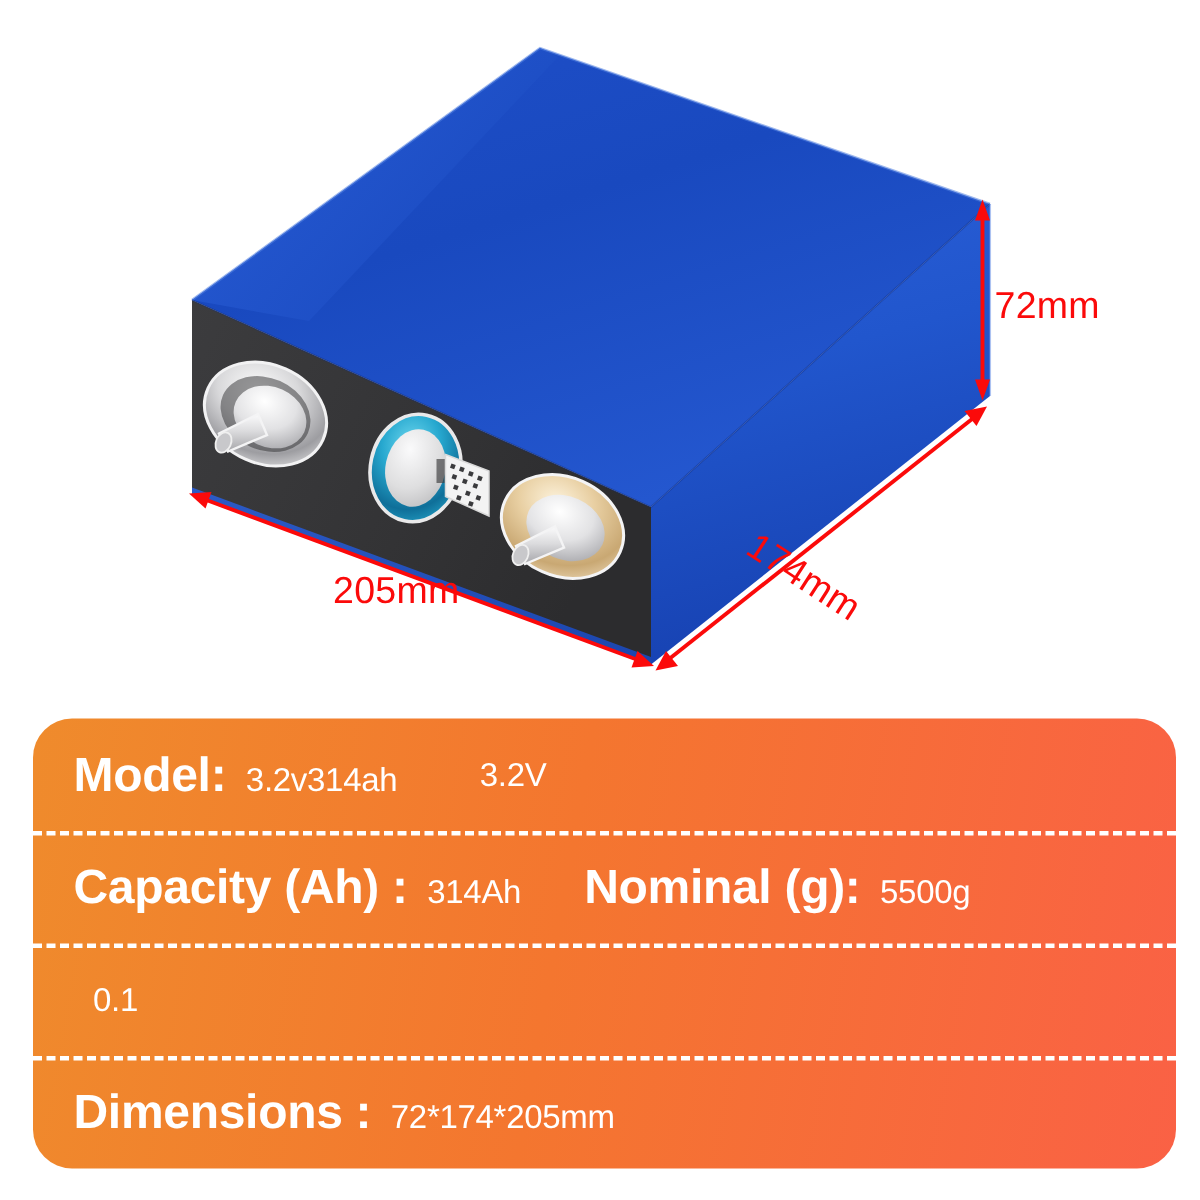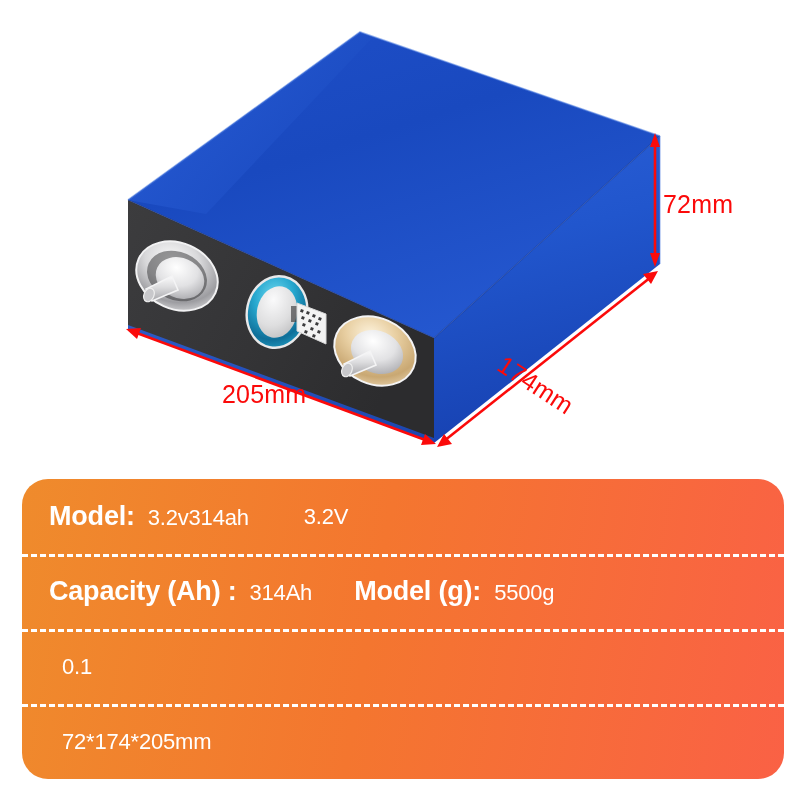--- a/index.html
+++ b/index.html
@@ -79,21 +79,21 @@
     height: 0;
     border-top: 3px dashed #ffffff;
   }
   .spec-field {
     display: flex;
     align-items: baseline;
     white-space: nowrap;
   }
   .spec-label {
     color: #ffffff;
-    font-size: 27px;
+    font-size: 32px;
     font-weight: 700;
     letter-spacing: -0.2px;
   }
   .spec-value {
     color: #ffffff;
     font-size: 22px;
     font-weight: 400;
     margin-left: 13px;
     letter-spacing: -0.2px;
   }
@@ -260,30 +260,31 @@
     </div>
   </div>
 
   <div class="spec-row">
     <div class="spec-field">
       <span class="spec-label">Capacity (Ah) :</span>
       <span class="spec-value">314Ah</span>
     </div>
     <div class="field-gap"></div>
     <div class="spec-field">
-      <span class="spec-label">Model (g):</span>
+      <span class="spec-label">Nominal (g):</span>
       <span class="spec-value">5500g</span>
     </div>
   </div>
 
   <div class="spec-row">
     <div class="spec-field">
       <span class="spec-value">0.1</span>
     </div>
   </div>
 
   <div class="spec-row">
     <div class="spec-field">
+      <span class="spec-label">Dimensions :</span>
       <span class="spec-value">72*174*205mm</span>
     </div>
   </div>
 
 </div>
 
 </body></html>

